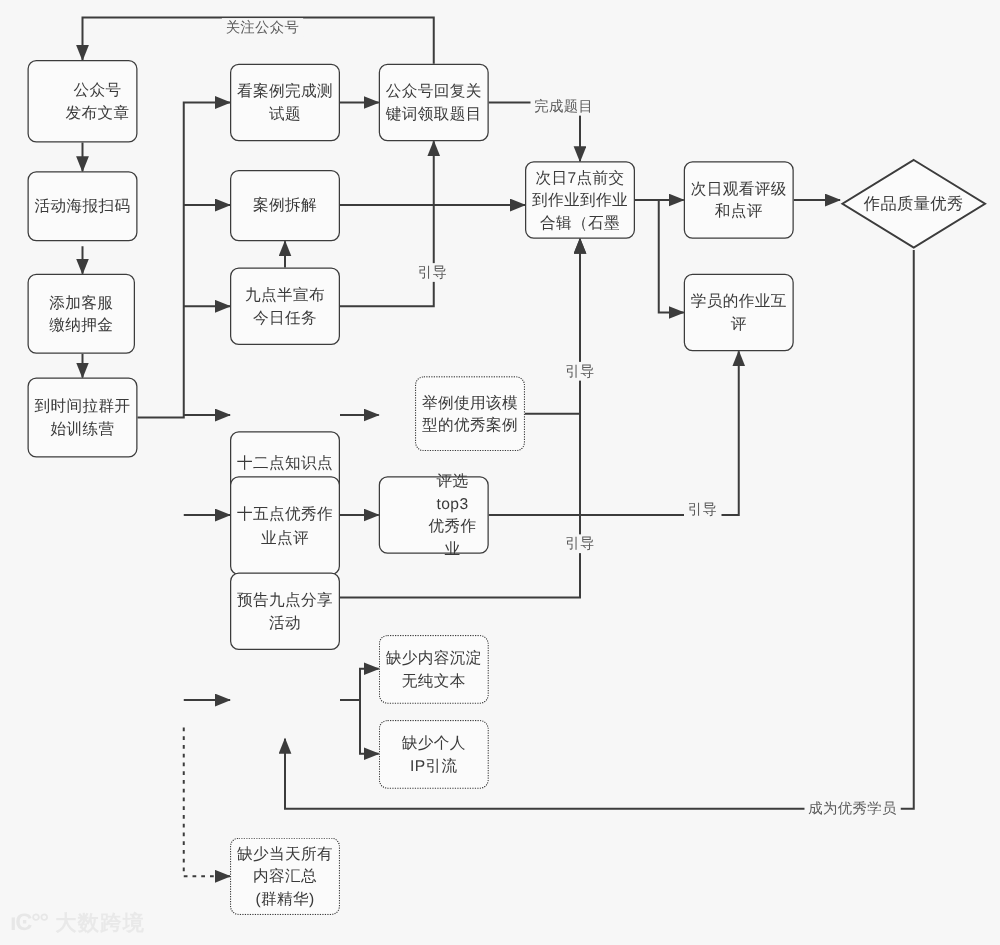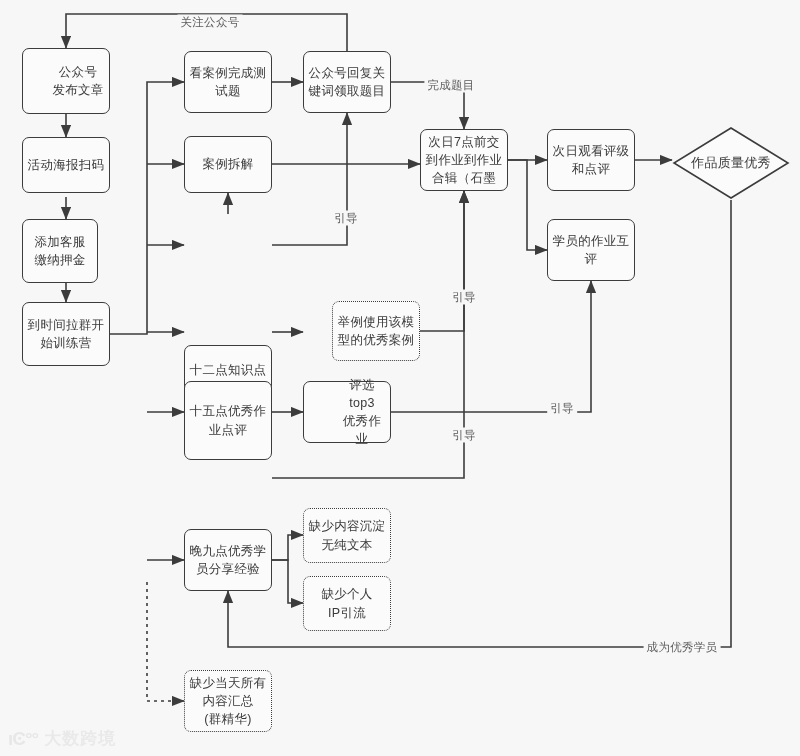--- a/index.html
+++ b/index.html
@@ -158,41 +158,43 @@
     <g fill="none" stroke="#3c3c3c" stroke-width="1.6" stroke-dasharray="3,4" marker-end="url(#arrow)">
       <path d="M147,582 L147,701 L184,701"></path>
     </g>
   </svg>
 
   <div class="node solid" style="left:22px;top:48px;width:88px;height:66px;padding-left:28px;">公众号
 发布文章</div>
 
   <div class="node solid" style="left:22px;top:137px;width:88px;height:56px;">活动海报扫码</div>
 
-  <div class="node solid" style="left:22px;top:219px;width:76px;height:64px;">添加客服
+  <div class="node solid" style="left:22px;top:219px;width:86px;height:64px;">添加客服
 缴纳押金</div>
 
   <div class="node solid" style="left:22px;top:302px;width:88px;height:64px;">到时间拉群开
 始训练营</div>
 
   <div class="node solid" style="left:184px;top:51px;width:88px;height:62px;">看案例完成测
 试题</div>
 
   <div class="node solid" style="left:184px;top:136px;width:88px;height:57px;">案例拆解</div>
 
+  <div class="node solid" style="left:184px;top:214px;width:88px;height:62px;">九点半宣布
+今日任务</div>
 
   <div class="node solid" style="left:184px;top:301px;width:88px;height:69px;margin-top:44px;">十二点知识点
 加餐</div>
 
   <div class="node solid" style="left:184px;top:381px;width:88px;height:79px;">十五点优秀作
 业点评</div>
 
-
-  <div class="node solid" style="left:184px;top:529px;width:88px;height:62px;">晚九点优秀学
-员分享经验</div>
+  <div class="node solid" style="left:184px;top:458px;width:88px;height:62px;">预告九点分享
+活动</div>
+
 
   <div class="node solid" style="left:303px;top:51px;width:88px;height:62px;">公众号回复关
 键词领取题目</div>
 
   <div class="node dotted" style="left:303px;top:301px;width:88px;height:60px;margin-left:29px;">举例使用该模
 型的优秀案例</div>
 
   <div class="node solid" style="left:303px;top:381px;width:88px;height:62px;padding-left:34px;">评选top3
 优秀作业</div>
 

